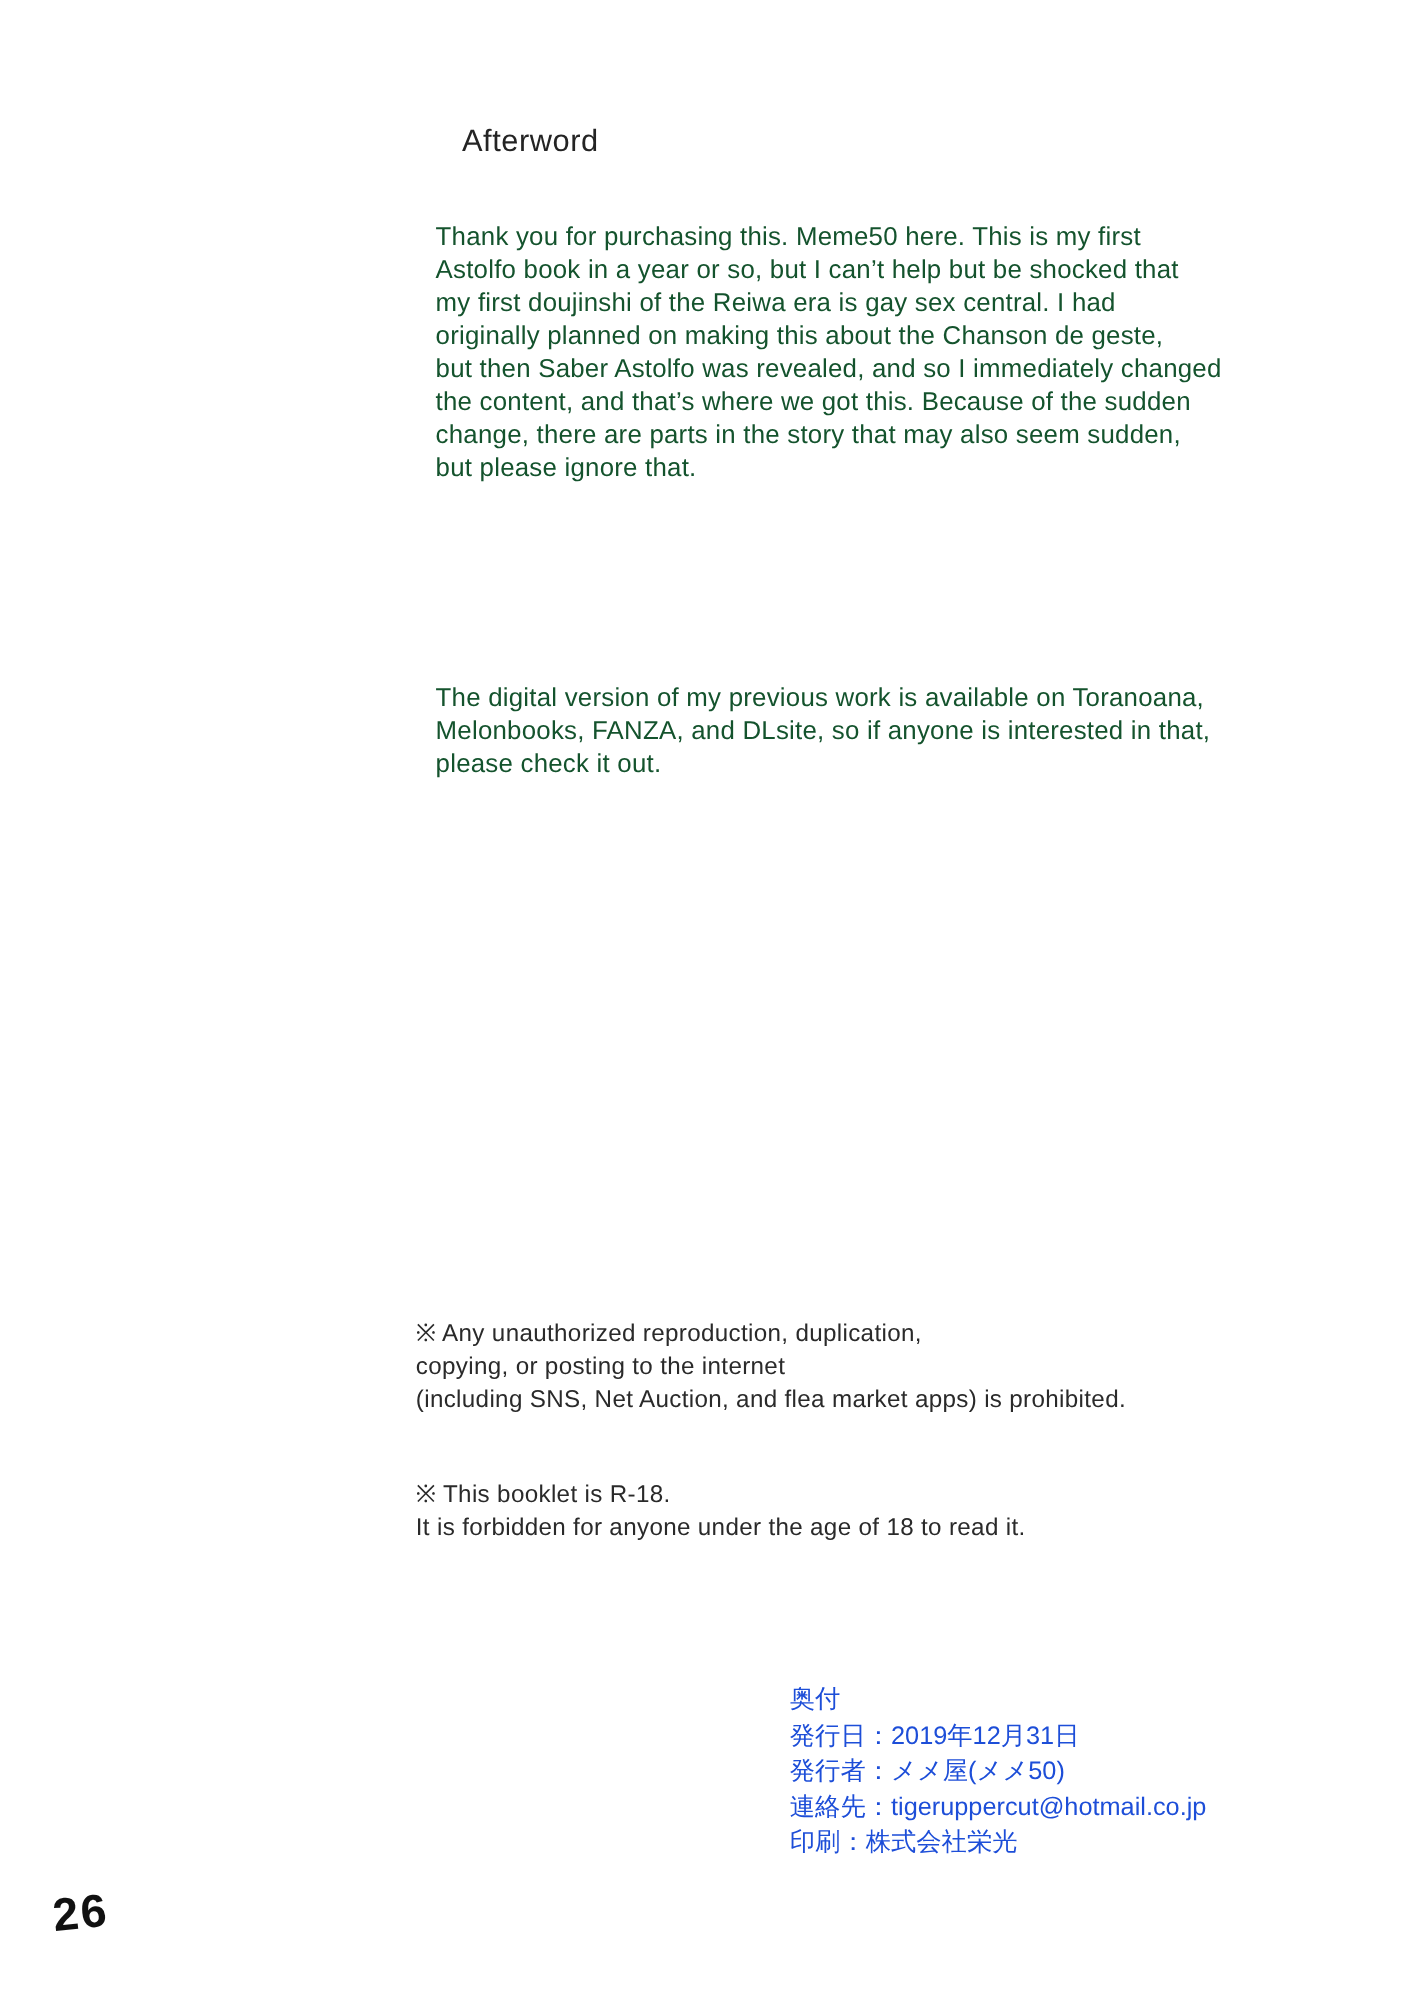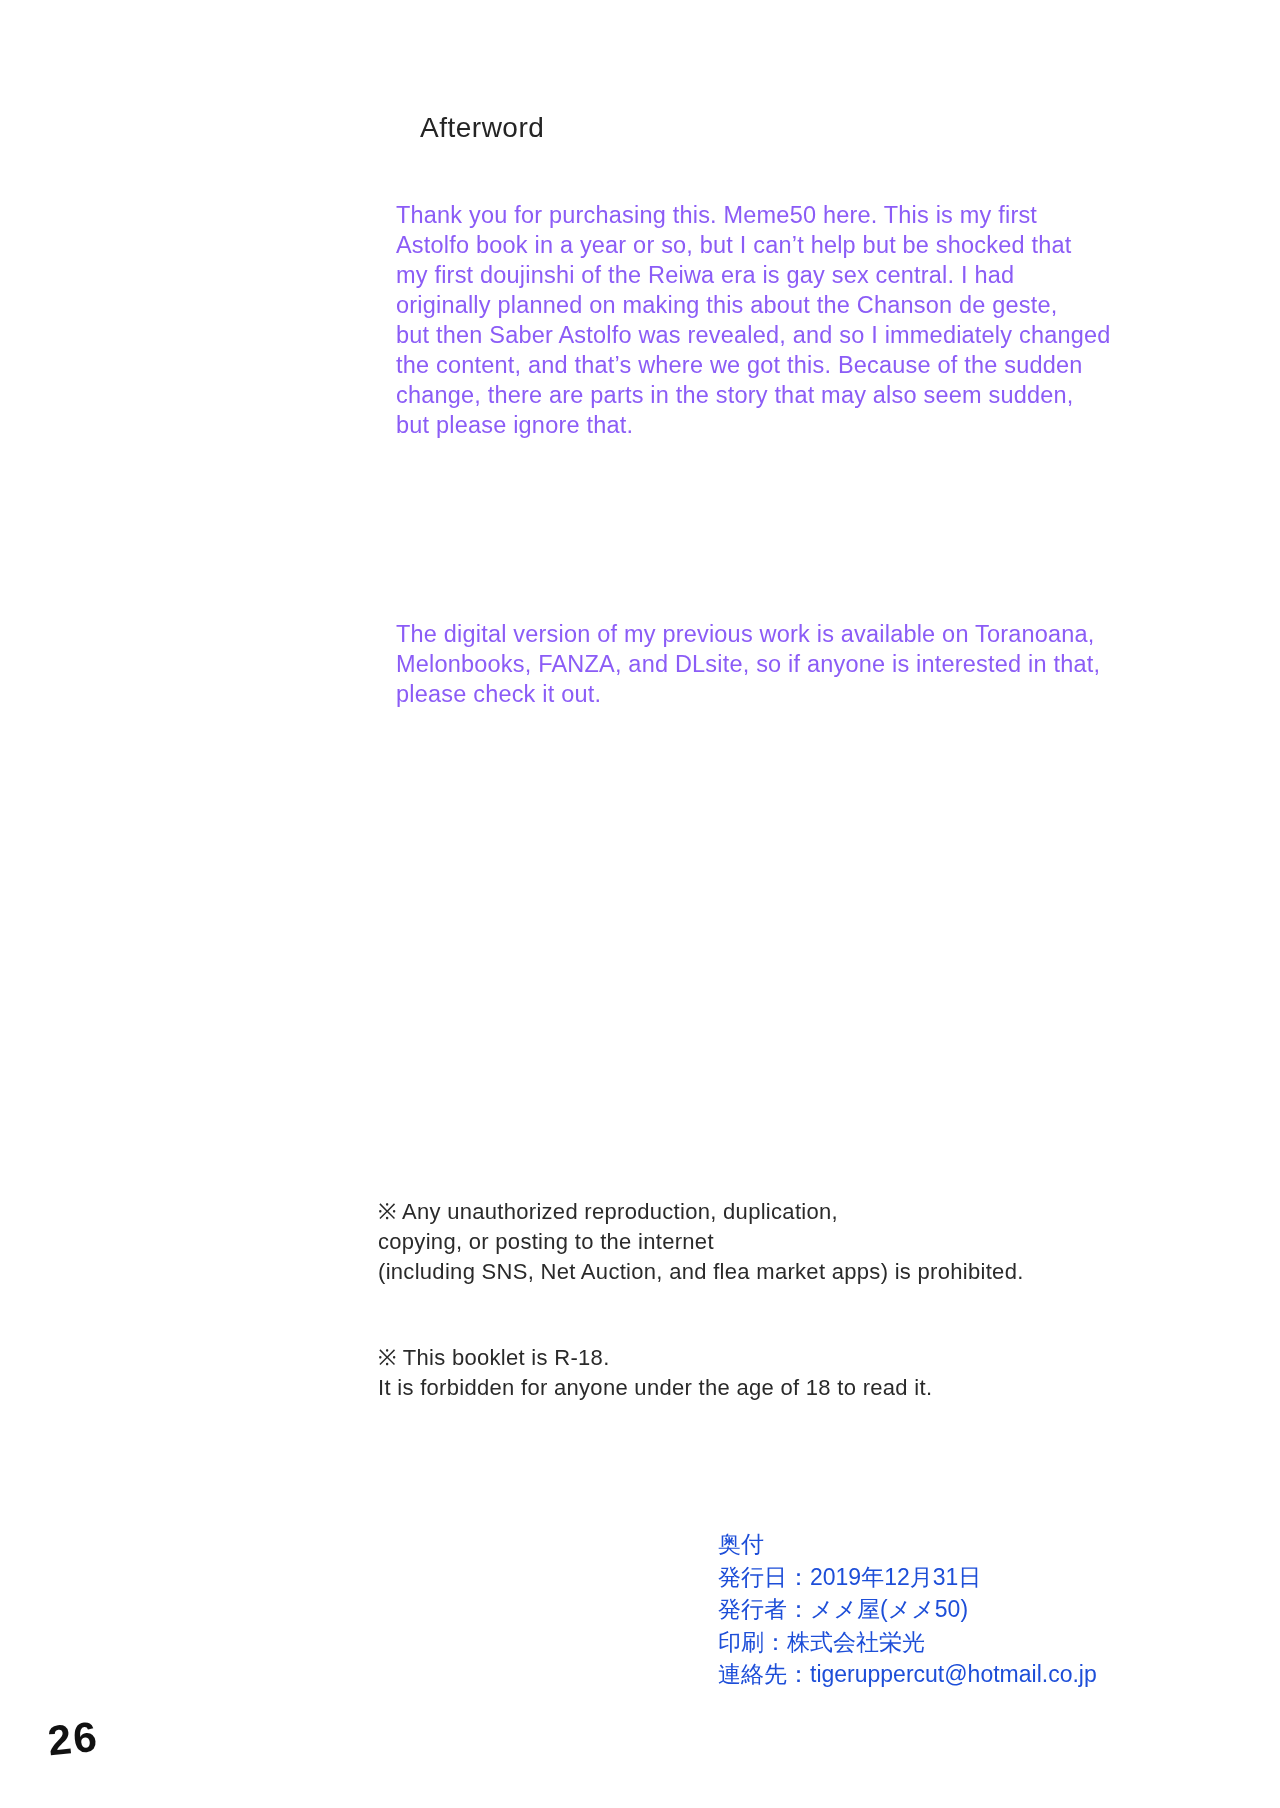--- a/index.html
+++ b/index.html
@@ -27,21 +27,21 @@
     margin-left: 24px;
   }
 
   .hand-para {
     left: 396px;
     width: 780px;
     font-size: 23.5px;
     line-height: 30px;
     letter-spacing: 0.2px;
     white-space: pre-line;
-    color: #8b5cf6;
+    color: #14532d;
   }
   .hand-para.p1 { top: 176px; }
   .hand-para.p2 { top: 448px; }
   .hand-para.p3 { top: 595px; }
 
   .notice-jp {
     left: 378px;
     top: 985px;
     width: 800px;
     font-size: 23px;
@@ -110,19 +110,19 @@
 copying, or posting to the internet
 (including SNS, Net Auction, and flea market apps) is prohibited.</div>
 
   <div class="abs disclaimer d3">※ This booklet is R-18.
 It is forbidden for anyone under the age of 18 to read it.</div>
 
   <div class="abs colophon">
     <div class="line">奥付</div>
     <div class="line">発行日：2019年12月31日</div>
     <div class="line">発行者：メメ屋(メメ50)</div>
+    <div class="line">連絡先：tigeruppercut@hotmail.co.jp</div>
     <div class="line">印刷：株式会社栄光</div>
-    <div class="line">連絡先：tigeruppercut@hotmail.co.jp</div>
   </div>
 
   <div class="abs page-number">26</div>
 
 </div>
 
 </body></html>

